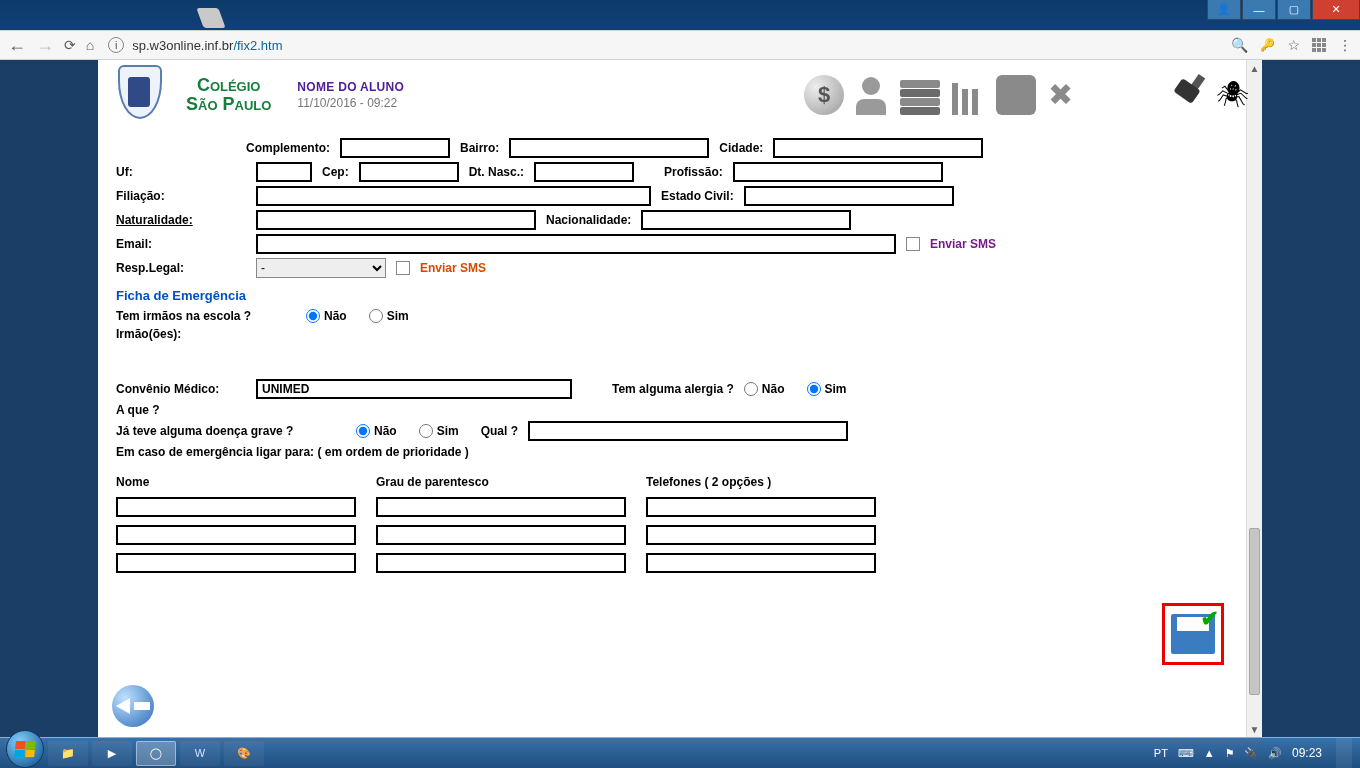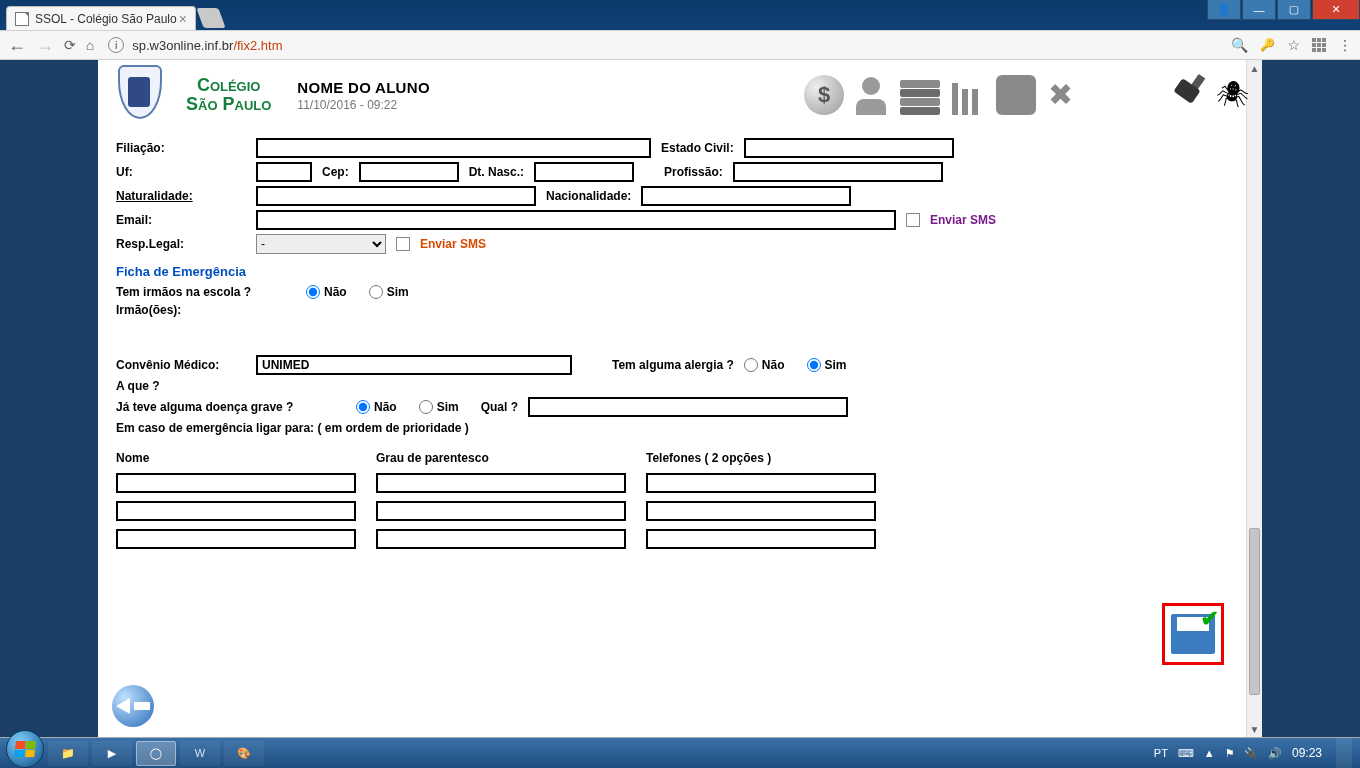--- a/index.html
+++ b/index.html
@@ -22,40 +22,40 @@
   .tab .x { margin-left:auto; color:#888; font-size:14px; line-height:1; }
   .newtab { position:absolute; top:8px; left:200px; width:22px; height:20px; background:#c9c9c9; transform:skewX(20deg); border-radius:3px; }
 
   .toolbar { position:absolute; top:30px; left:0; right:0; height:30px; background:#f6f6f6; border-top:1px solid #d0d0d0; border-bottom:1px solid #d0d0d0; display:flex; align-items:center; padding:0 8px; gap:10px; }
   .nav-arrow { color:#5a5a5a; font-size:18px; }
   .nav-arrow.fwd { color:#c0c0c0; }
   .reload, .home { color:#5a5a5a; font-size:14px; }
   .omni { flex:1; display:flex; align-items:center; gap:8px; padding:0 4px; }
   .omni .info { width:16px; height:16px; border-radius:50%; border:1px solid #888; font-size:11px; color:#555; display:flex; align-items:center; justify-content:center; }
   .omni .url { font-size:13px; color:#333; }
-  .omni .url .path { color:#c2410c; }
+  .omni .url .path { color:#0369a1; }
   .right-icons { display:flex; align-items:center; gap:12px; color:#5a5a5a; }
   .right-icons span { font-size:14px; }
   .grid9 { display:grid; grid-template-columns:repeat(3,4px); grid-template-rows:repeat(3,4px); gap:1px; }
   .grid9 i { background:#888; }
 
   
   .viewport { position:absolute; top:60px; left:0; right:0; bottom:30px; background:#fff; border-bottom:1px solid #aaa; }
   .page { position:absolute; top:0; left:98px; width:1164px; bottom:0; background:#fff; }
   .side-blue { position:absolute; top:0; bottom:0; width:98px; background:#1a3e66; }
   .side-blue.left { left:0; }
 
   
   .hdr { height:70px; display:flex; align-items:center; gap:16px; padding:6px 12px; }
   .logo { width:60px; height:60px; position:relative; }
   .logo .shield { width:44px; height:54px; margin:0 auto; background:#eef3fb; border:2px solid #5a7db0; border-radius:6px 6px 50% 50%/6px 6px 70% 70%; position:relative; }
   .logo .shield::after{content:""; position:absolute; top:10px; left:8px; width:22px; height:30px; background:#304a88; border-radius:3px;}
   .brand { color:#15803d; font-variant:small-caps; font-weight:bold; font-size:18px; line-height:1.05; text-align:center; }
   .student { margin-left:10px; }
-  .student .name { color:#000000; font-weight:bold; font-size:15px; letter-spacing:.3px; }
+  .student .name { color:#4c1d95; font-weight:bold; font-size:12px; letter-spacing:.3px; }
   .student .ts   { color:#777; font-size:12px; margin-top:2px; }
   .hdr-spacer { flex:1; }
   .hdr-icons { display:flex; align-items:flex-end; gap:8px; }
   .hicon { width:40px; height:40px; background:#bbb; border-radius:6px; position:relative; }
   .hicon.dollar { border-radius:50%; background:radial-gradient(circle at 30% 30%, #eee, #9a9a9a); }
   .hicon.dollar::after{content:"$"; position:absolute; inset:0; display:flex; align-items:center; justify-content:center; color:#555; font-size:22px; font-weight:bold;}
   .hicon.person { background:transparent; }
   .hicon.person::before{content:""; position:absolute; top:2px; left:10px; width:18px; height:18px; background:#9a9a9a; border-radius:50%;}
   .hicon.person::after{content:""; position:absolute; bottom:0; left:4px; width:30px; height:16px; background:#9a9a9a; border-radius:8px 8px 0 0;}
   .hicon.books { background:transparent; }
@@ -131,25 +131,20 @@
 <body>
 
 <div class="titlebar">
   <div class="tbtn user">👤</div>
   <div class="tbtn min">—</div>
   <div class="tbtn max">▢</div>
   <div class="tbtn close">✕</div>
 </div>
 
 <div class="chrome-tabs">
-  <div class="tab">
-    <span class="pageico"></span>
-    <span>SSOL - Colégio São Paulo</span>
-    <span class="x">×</span>
-  </div>
   <div class="newtab"></div>
 </div>
 
 <div class="toolbar">
   <span class="nav-arrow">←</span>
   <span class="nav-arrow fwd">→</span>
   <span class="reload">⟳</span>
   <span class="home">⌂</span>
   <div class="omni">
     <span class="info">i</span>
@@ -210,36 +205,44 @@
         <div class="hicon pencils"></div>
         <div class="hicon engine"></div>
         <div class="hicon wrench"></div>
         <div class="hicon usb"></div>
         <div class="hicon spider"></div>
       </div>
     </div>
 
     <div class="form">
 
-
-      <div class="row">
-        <span class="lbl" style="width:130px;">Filiação:</span>
-        <input class="fld" style="width: 395px;">
-        <span class="lbl">Estado Civil:</span>
+      <div class="row" style="margin-left:130px;">
+        <span class="lbl">Complemento:</span>
+        <input class="fld" style="width: 110px;">
+        <span class="lbl">Bairro:</span>
+        <input class="fld" style="width: 200px;">
+        <span class="lbl">Cidade:</span>
         <input class="fld" style="width: 210px;">
       </div>
 
       <div class="row">
         <span class="lbl" style="width:130px;">Uf:</span>
         <input class="fld" style="width: 56px;">
         <span class="lbl">Cep:</span>
         <input class="fld" style="width: 100px;">
         <span class="lbl">Dt. Nasc.:</span>
         <input class="fld" style="width: 100px;">
         <span class="lbl" style="margin-left:20px;">Profissão:</span>
+        <input class="fld" style="width: 210px;">
+      </div>
+
+      <div class="row">
+        <span class="lbl" style="width:130px;">Filiação:</span>
+        <input class="fld" style="width: 395px;">
+        <span class="lbl">Estado Civil:</span>
         <input class="fld" style="width: 210px;">
       </div>
 
       <div class="row">
         <span class="lbl" style="width:130px;text-decoration:underline;">Naturalidade:</span>
         <input class="fld" style="width: 280px;">
         <span class="lbl">Nacionalidade:</span>
         <input class="fld" style="width: 210px;">
       </div>
 

